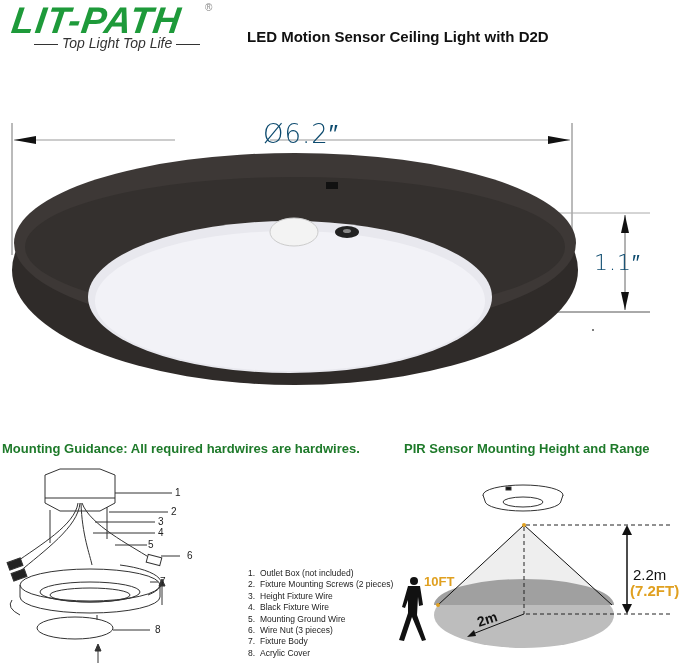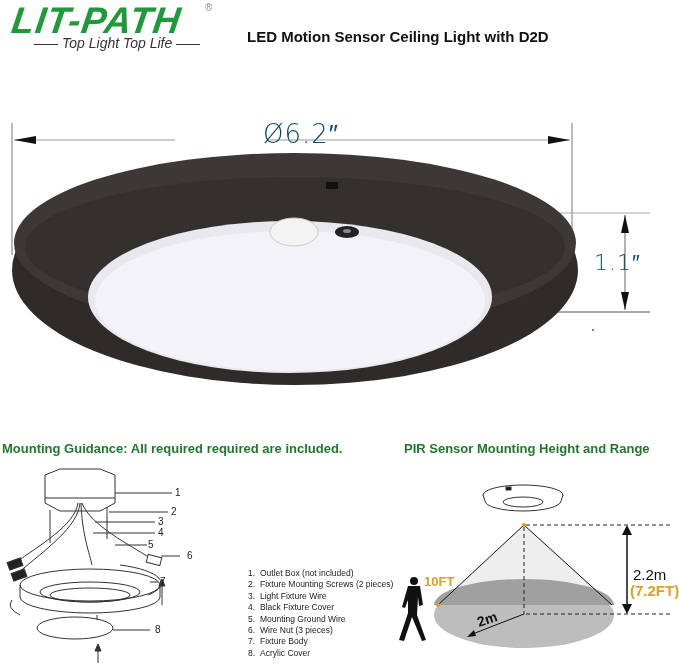--- a/index.html
+++ b/index.html
@@ -72,21 +72,21 @@
     <ellipse cx="347" cy="137" rx="12" ry="6" fill="#222"></ellipse>
     <ellipse cx="347" cy="136" rx="4" ry="2" fill="#888"></ellipse>
 
     <rect x="326" y="87" width="12" height="7" fill="#111"></rect>
   </g>
   <circle cx="593" cy="235" r="1" fill="#555"></circle>
 </svg>
 <div class="abs dim-label dim-w">Ø6.2″</div>
 <div class="abs dim-label dim-h">1.1″</div>
 
-<div class="abs section-title sec-left">Mounting Guidance: All required required are included.</div>
+<div class="abs section-title sec-left">Mounting Guidance: All required hardwires are hardwires.</div>
 <div class="abs section-title sec-right">PIR Sensor Mounting Height and Range</div>
 
 <svg class="abs" style="left:0;top:465px" width="200" height="200">
   <g fill="none" stroke="#333" stroke-width="1">
 
     <polygon points="45,10 60,4 100,4 115,10 115,38 100,46 60,46 45,38" fill="#fff"></polygon>
     <line x1="45" y1="33" x2="115" y2="33"></line>
 
     <line x1="50" y1="45" x2="50" y2="78"></line>
     <line x1="107" y1="42" x2="107" y2="74"></line>
@@ -132,22 +132,22 @@
     <text x="148" y="83">5</text>
     <text x="187" y="94">6</text>
     <text x="160" y="120">7</text>
     <text x="155" y="168">8</text>
   </g>
 </svg>
 
 <div class="abs parts">
   <div class="row"><span class="num">1.</span><span>Outlet Box (not included)</span></div>
   <div class="row"><span class="num">2.</span><span>Fixture Mounting Screws (2 pieces)</span></div>
-  <div class="row"><span class="num">3.</span><span>Light Fixture Wire</span></div>
-  <div class="row"><span class="num">4.</span><span>Black Fixture Cover</span></div>
+  <div class="row"><span class="num">3.</span><span>Height Fixture Wire</span></div>
+  <div class="row"><span class="num">4.</span><span>Black Fixture Wire</span></div>
   <div class="row"><span class="num">5.</span><span>Mounting Ground Wire</span></div>
   <div class="row"><span class="num">6.</span><span>Wire Nut (3 pieces)</span></div>
   <div class="row"><span class="num">7.</span><span>Fixture Body</span></div>
   <div class="row"><span class="num">8.</span><span>Acrylic Cover</span></div>
 </div>
 
 <svg class="abs" style="left:390px;top:465px" width="289" height="200">
 
   <g fill="#fff" stroke="#333" stroke-width="1">
     <ellipse cx="133" cy="30" rx="40" ry="10"></ellipse>

